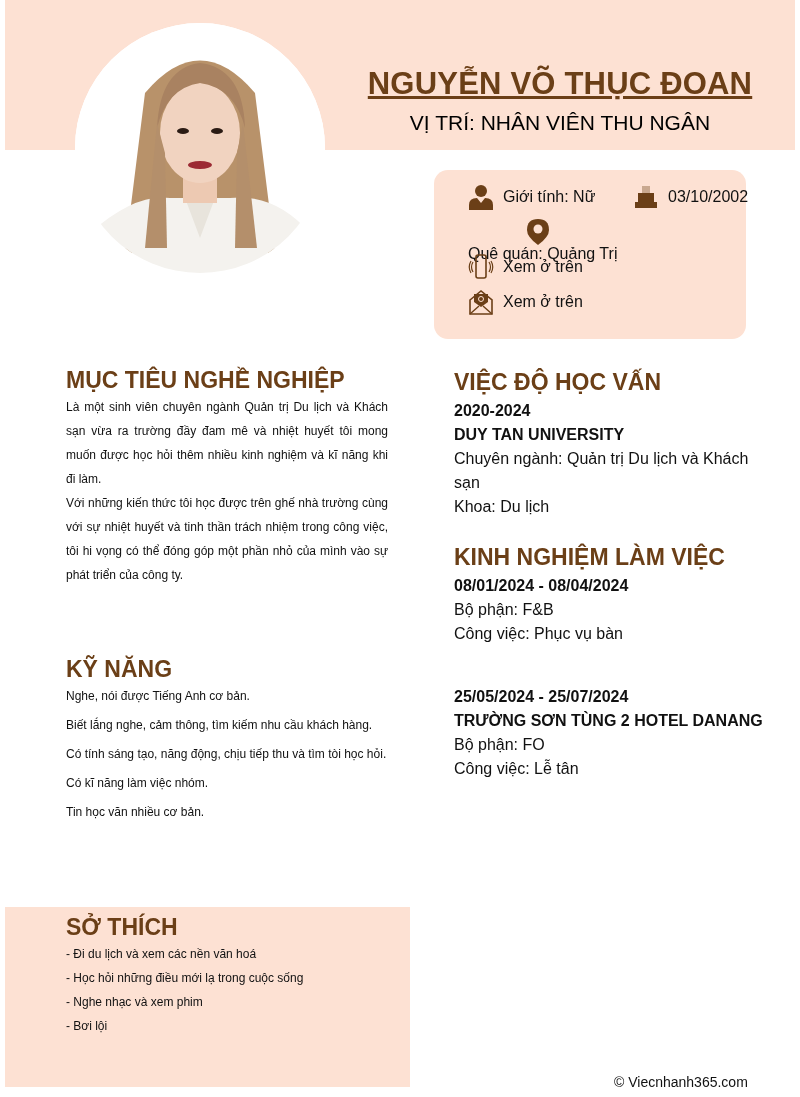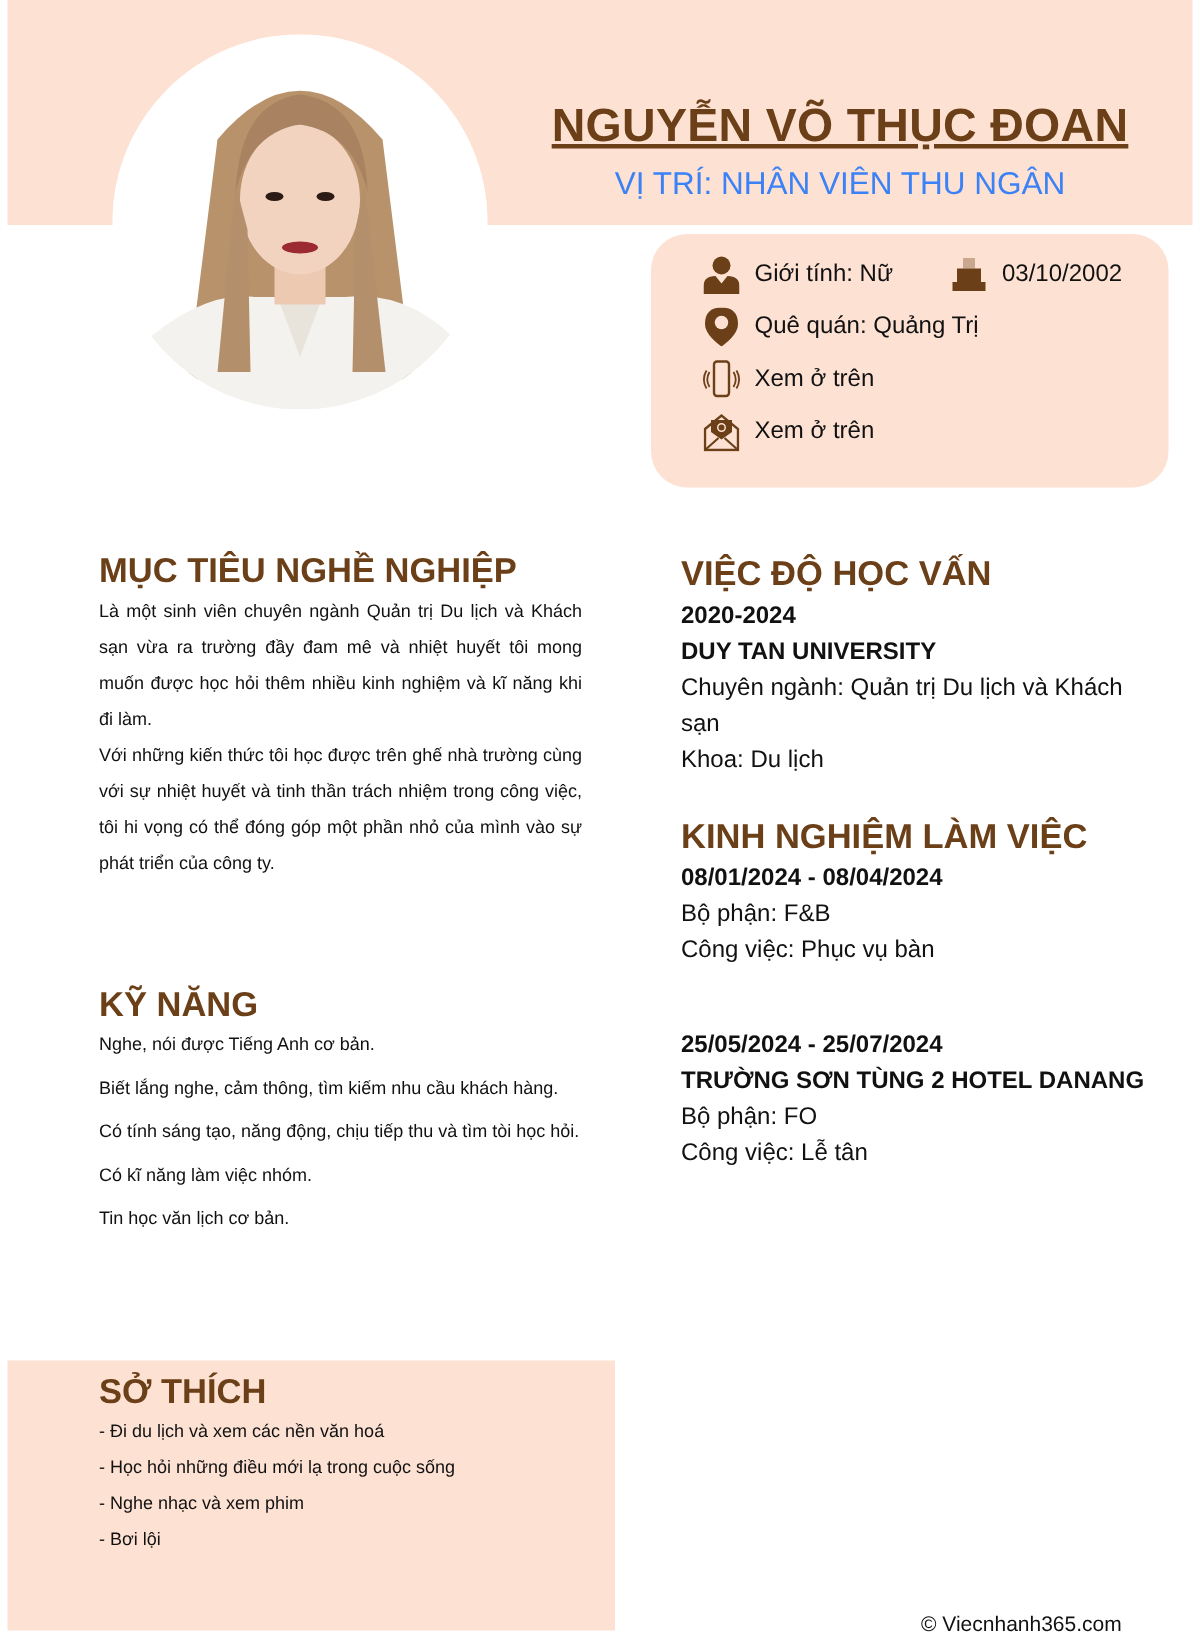--- a/index.html
+++ b/index.html
@@ -17,25 +17,25 @@
     position: absolute; left: 75px; top: 23px; width: 250px; height: 250px;
     border-radius: 50%; background: #ffffff; overflow: hidden;
   }
   .photo svg { display: block; }
   .name {
     position: absolute; left: 340px; top: 66px; width: 440px; text-align: center;
     font-size: 31px; font-weight: bold; color: #6b3f17; letter-spacing: 0.2px; text-decoration: underline;
   }
   .position {
     position: absolute; left: 340px; top: 111px; width: 440px; text-align: center;
-    font-size: 21px; color: #3b82f6;
+    font-size: 21px; color: #000000;
   }
   .info-box {
-    position: absolute; left: 434px; top: 156px; width: 345px; height: 169px;
-    background: #fde1d3; border-radius: 24px;
+    position: absolute; left: 434px; top: 170px; width: 312px; height: 169px;
+    background: #fde1d3; border-radius: 14px;
   }
   .info-row {
     position: absolute; display: flex; align-items: center; font-size: 16px; color: #111;
   }
   .info-row .ic {
     width: 26px; height: 26px; margin-right: 9px; display: inline-flex;
     align-items: center; justify-content: center;
   }
   .section-title {
     position: absolute; font-size: 23px; font-weight: bold; color: #6b3f17;
@@ -101,21 +101,21 @@
   <div class="info-row" style="left:199px; top:14px;">
     <span class="ic">
       <svg width="24" height="24" viewBox="0 0 24 24">
           <rect x="8" y="1" width="8" height="7" fill="#c9a88f"></rect>
           <rect x="4" y="8" width="16" height="10" fill="#6b3f17"></rect>
           <rect x="1" y="17" width="22" height="6" fill="#6b3f17"></rect>
         </svg>
     </span>
     <span>03/10/2002</span>
   </div>
-  <div class="info-row" style="left:34px; top:49px;">
+  <div class="info-row" style="left:34px; top:49px;flex-direction:column;">
     <span class="ic">
       <svg width="22" height="26" viewBox="0 0 22 26">
           <path d="M11 0 Q22 0 22 11 Q22 18 11 26 Q0 18 0 11 Q0 0 11 0 Z" fill="#6b3f17"></path>
           <circle cx="11" cy="10" r="4.5" fill="#fde1d3"></circle>
         </svg>
     </span>
     <span>Quê quán: Quảng Trị</span>
   </div>
   <div class="info-row" style="left:34px; top:84px;">
     <span class="ic">
@@ -145,21 +145,21 @@
   <p>Là một sinh viên chuyên ngành Quản trị Du lịch và Khách sạn vừa ra trường đầy đam mê và nhiệt huyết tôi mong muốn được học hỏi thêm nhiều kinh nghiệm và kĩ năng khi đi làm.</p>
   <p>Với những kiến thức tôi học được trên ghế nhà trường cùng với sự nhiệt huyết và tinh thần trách nhiệm trong công việc, tôi hi vọng có thể đóng góp một phần nhỏ của mình vào sự phát triển của công ty.</p>
 </div>
 
 <div class="section-title" style="left:66px; top:656px;">KỸ NĂNG</div>
 <div class="para skills" style="left:66px; top:684px; width:322px;">
   <div>Nghe, nói được Tiếng Anh cơ bản.</div>
   <div>Biết lắng nghe, cảm thông, tìm kiếm nhu cầu khách hàng.</div>
   <div>Có tính sáng tạo, năng động, chịu tiếp thu và tìm tòi học hỏi.</div>
   <div>Có kĩ năng làm việc nhóm.</div>
-  <div>Tin học văn lịch cơ bản.</div>
+  <div>Tin học văn nhiều cơ bản.</div>
 </div>
 
 <div class="hobby-band"></div>
 <div class="section-title" style="left:66px; top:914px;">SỞ THÍCH</div>
 <div class="para" style="left:66px; top:942px; width:322px;">
   <div>- Đi du lịch và xem các nền văn hoá</div>
   <div>- Học hỏi những điều mới lạ trong cuộc sống</div>
   <div>- Nghe nhạc và xem phim</div>
   <div>- Bơi lội</div>
 </div>

